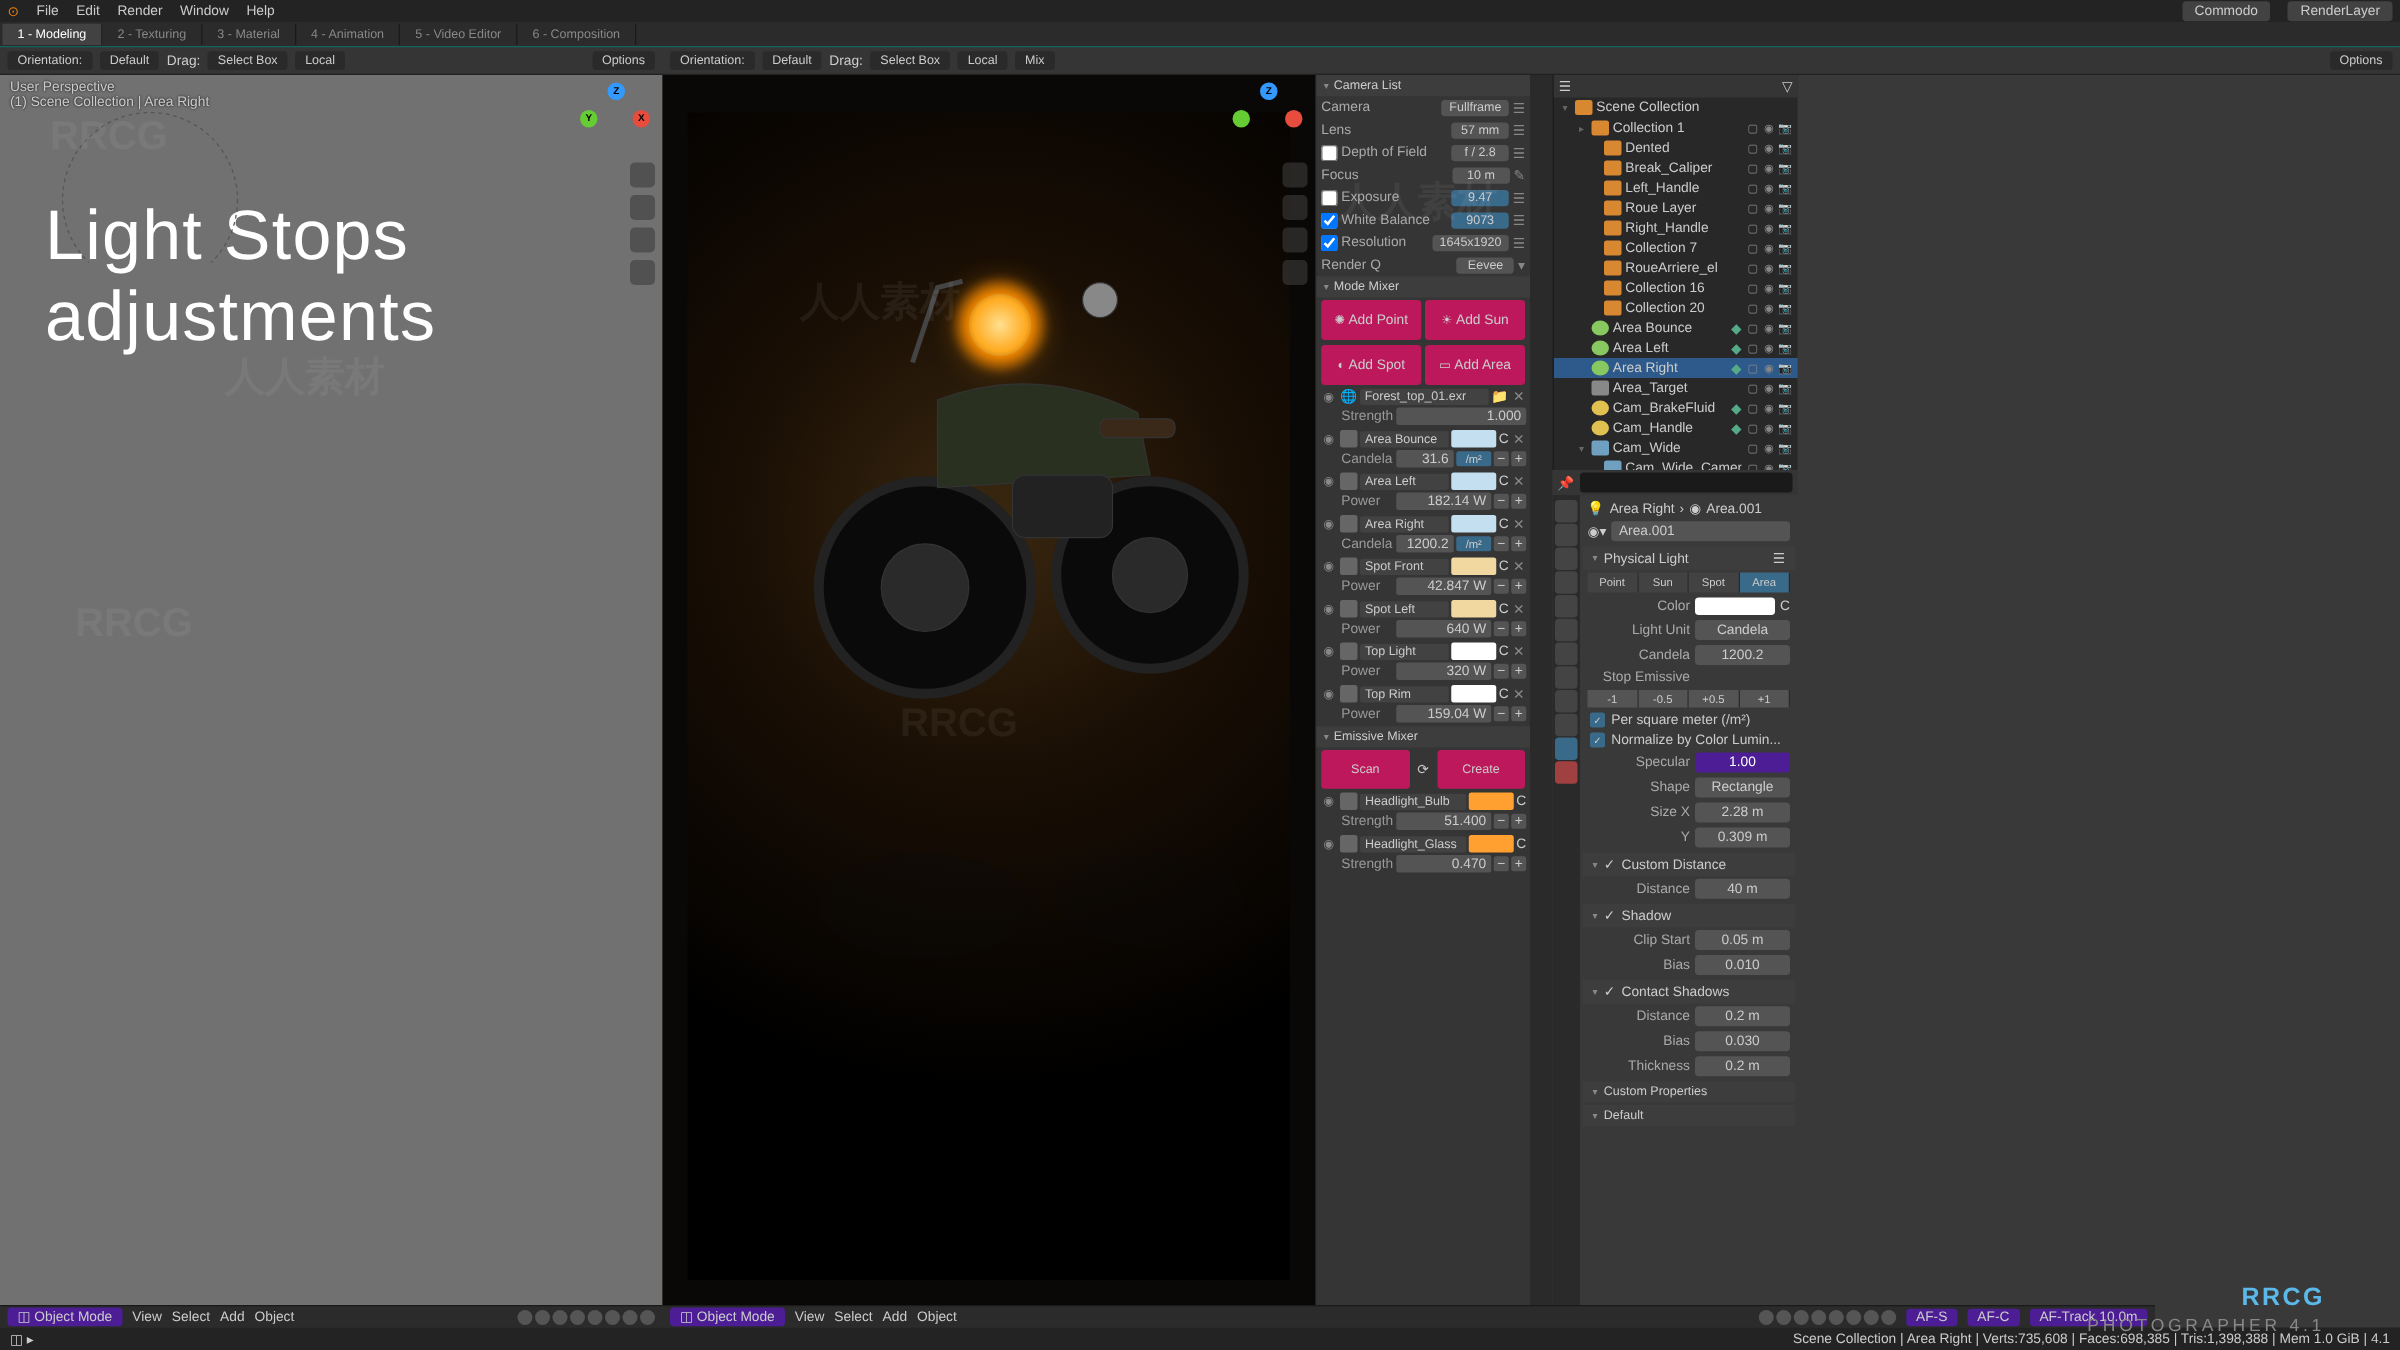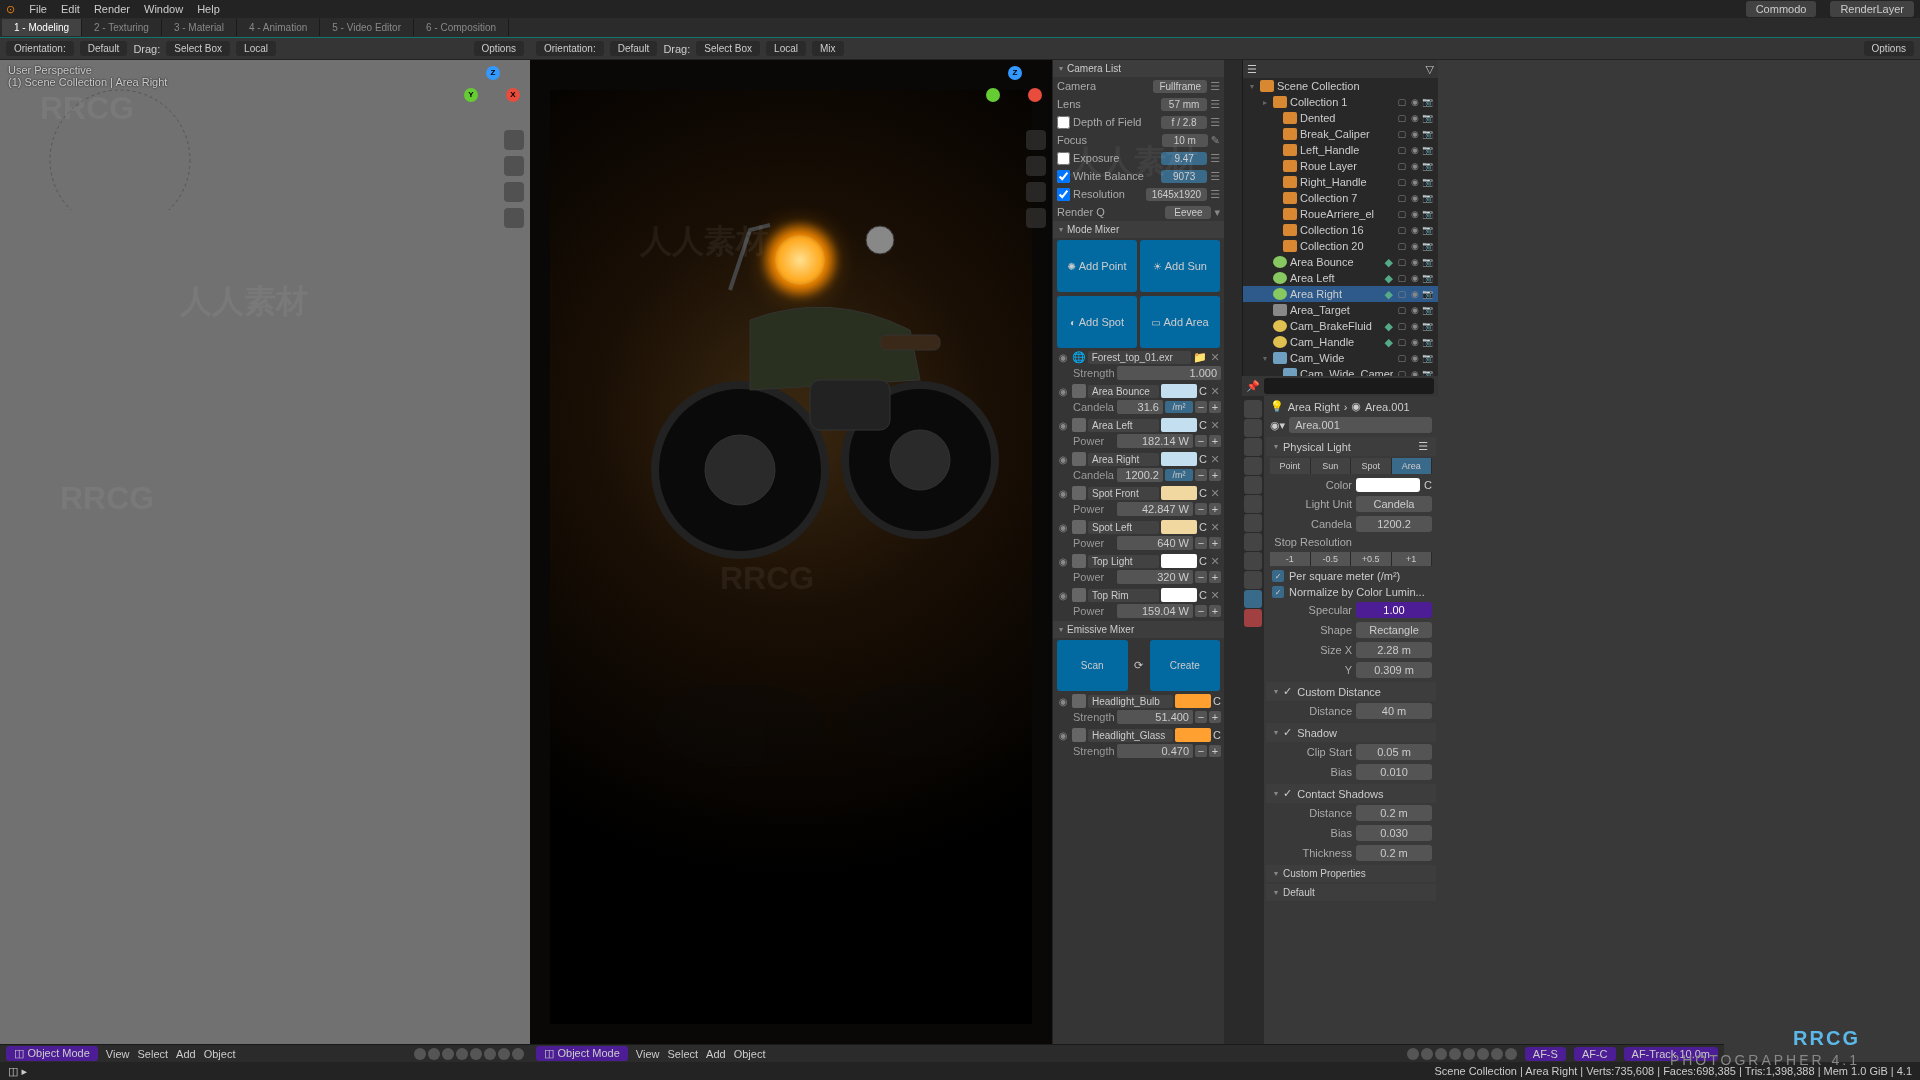--- a/index.html
+++ b/index.html
@@ -23,21 +23,21 @@
 .vp2 .render-img{position:absolute;inset:30px 20px 20px 20px;background:radial-gradient(circle at 50% 35%,#3a2810 0%,#1a0f05 30%,#000 70%)}
 .headlight-glow{position:absolute;top:130px;left:210px;width:80px;height:80px;border-radius:50%;background:radial-gradient(circle,#ffb020 0%,#ff8800 40%,transparent 70%);filter:blur(3px)}
 .headlight-core{position:absolute;top:145px;left:225px;width:50px;height:50px;border-radius:50%;background:radial-gradient(circle,#ffe090 0%,#ffaa20 60%,#885510 100%);box-shadow:0 0 30px #ff9900}
 .n-panel{width:172px;background:#353535;border-left:1px solid #222;display:flex;flex-direction:column;overflow-y:auto}
 .panel-row{display:flex;align-items:center;padding:2px 4px;gap:3px;min-height:18px;font-size:10px}
 .panel-header{background:#3d3d3d;padding:3px 6px;font-size:10px;display:flex;align-items:center;gap:4px}
 .panel-header::before{content:"▾";font-size:8px;color:#888}
 .prop-label{flex:0 0 auto;color:#aaa}
 .prop-val{background:#545454;padding:1px 6px;border-radius:3px;min-width:46px;text-align:center;font-size:10px}
 .prop-val.blue{background:#3a6a8a}
-.btn-half{flex:1;background:#0369a1;padding:20px 4px;border-radius:3px;text-align:center;font-size:10px}
+.btn-half{flex:1;background:#be185d;padding:10px 4px;border-radius:3px;text-align:center;font-size:10px}
 .light-row{display:flex;align-items:center;padding:1px 3px;gap:2px;font-size:10px}
 .light-row .eye{width:14px;text-align:center;font-size:10px;color:#888}
 .light-row .icon{width:14px;height:14px;background:#666;border-radius:2px}
 .light-row .name{flex:1;background:#424242;padding:1px 4px;border-radius:2px;font-size:10px}
 .light-row .swatch{width:36px;height:14px;border-radius:2px}
 .light-row .x{width:12px;text-align:center;color:#888}
 .light-sub{display:flex;align-items:center;padding:1px 3px 3px 20px;gap:2px;font-size:10px}
 .light-sub .lbl{width:42px;color:#999}
 .light-sub .val{flex:1;background:#545454;padding:1px 4px;text-align:right;border-radius:2px}
 .light-sub .unit{width:28px;background:#3a6a8a;padding:1px 2px;text-align:center;border-radius:2px;font-size:9px}
@@ -129,20 +129,21 @@
   <span class="sel">Options</span>
 </div>
 
 <div class="main">
 
   <div class="viewport vp1">
     <div class="vp-info">
       <div>User Perspective</div>
       <div>(1) Scene Collection | Area Right</div>
     </div>
+    <div class="big-title">Light Stops adjustments</div>
     <svg class="wire-canvas">
       <g stroke="#555" stroke-width="1" fill="none">
         <line x1="50" y1="160" x2="480" y2="520"></line>
           <line x1="100" y1="560" x2="460" y2="240"></line>
         <line x1="80" y1="280" x2="420" y2="440"></line>
           <line x1="200" y1="220" x2="350" y2="480"></line>
         <circle cx="280" cy="370" r="60"></circle>
           <circle cx="430" cy="320" r="45"></circle>
         <path d="M340 470 L380 530 L320 530 Z"></path>
           <circle cx="120" cy="100" r="70" stroke-dasharray="3"></circle>
@@ -688,21 +689,21 @@
           </div>
         <div class="prow">
             <span class="lbl">Light Unit</span>
             <span class="val">Candela</span>
           </div>
         <div class="prow">
             <span class="lbl">Candela</span>
             <span class="val">1200.2</span>
           </div>
         <div class="prow">
-            <span class="lbl">Stop Resolution</span>
+            <span class="lbl">Stop Emissive</span>
           </div>
         <div class="stops" id="stops-row">
             <div class="st">-1</div>
             <div class="st">-0.5</div>
             <div class="st">+0.5</div>
             <div class="st">+1</div>
           </div>
         <div class="chk-row">
             <span class="chk">✓</span>
             <span>Per square meter (/m²)</span>

